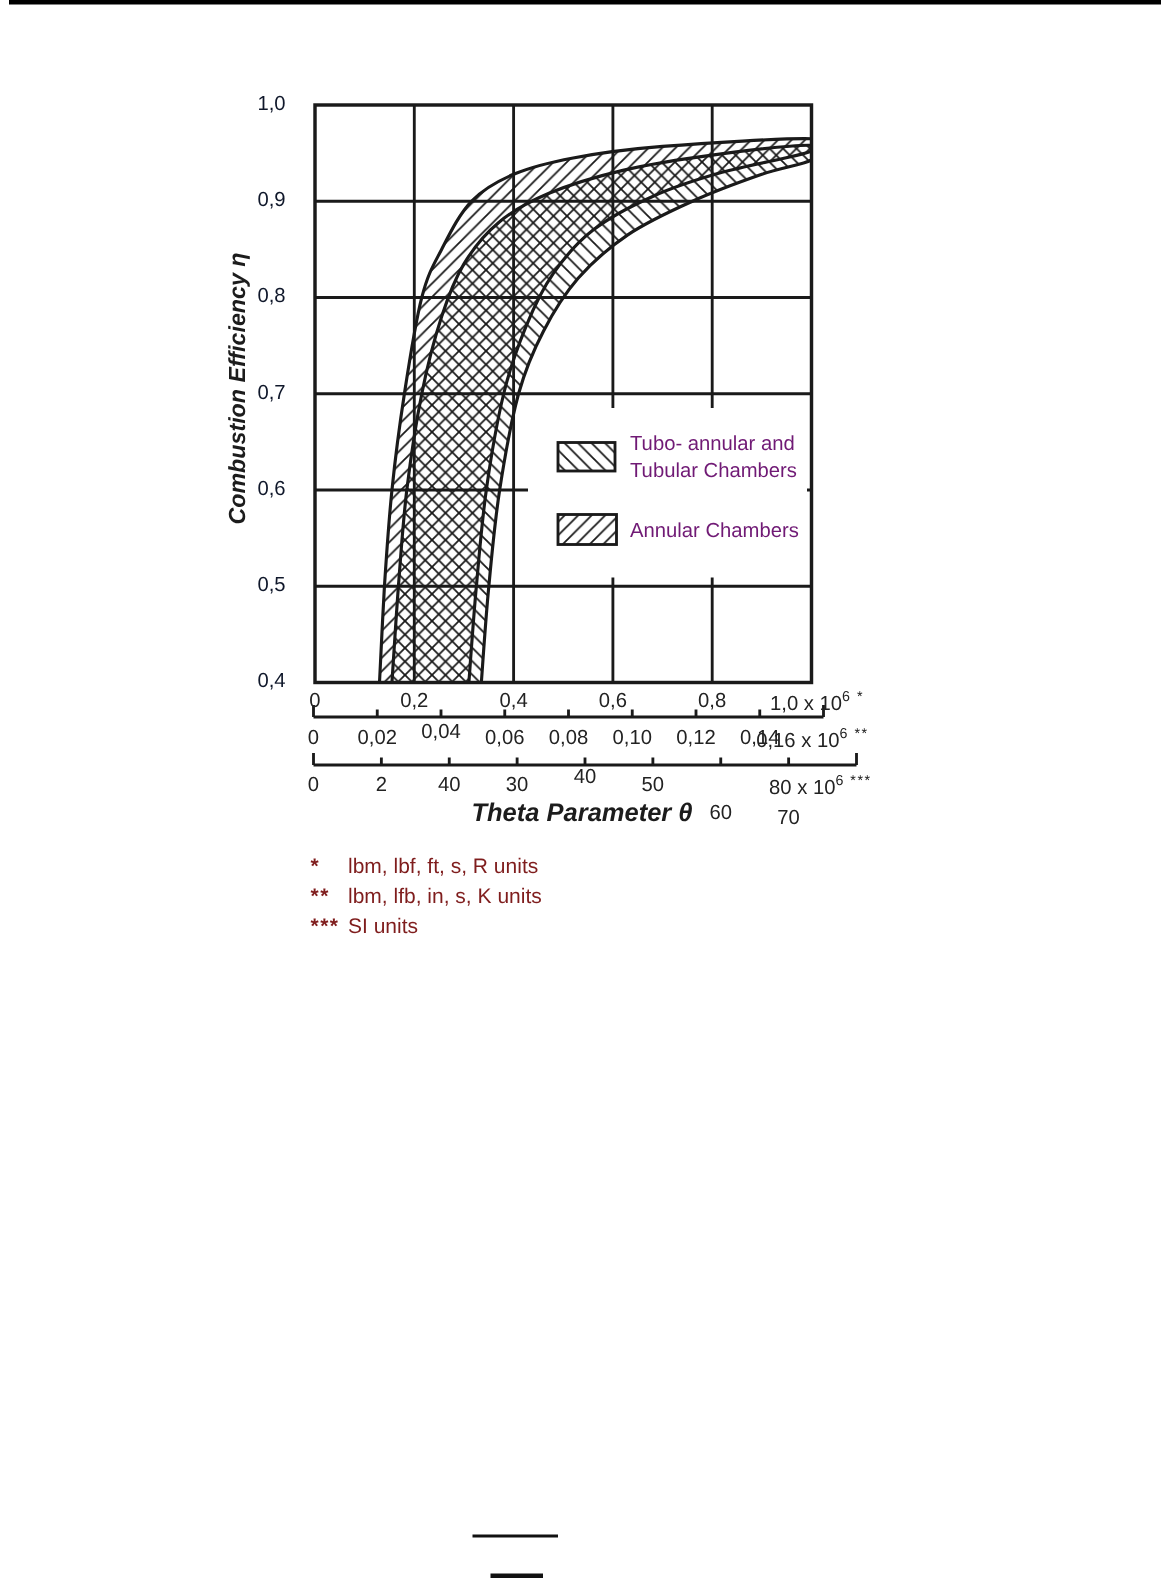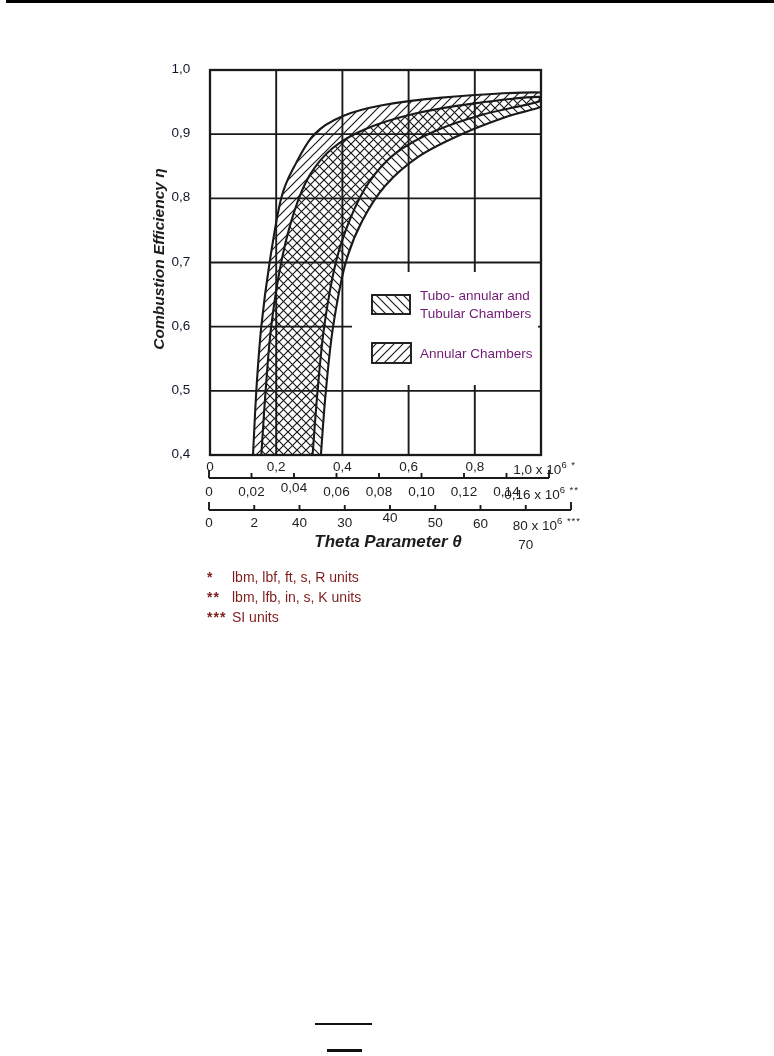--- a/index.html
+++ b/index.html
@@ -106,21 +106,21 @@
       <div class="tick" style="left: 421.5px; top: 484px;">0,10</div>
       <div class="tick" style="left: 464px; top: 484px;">0,12</div>
       <div class="tick" style="left: 506.5px; top: 484px;">0,14</div>
       <div class="tick right-anchor" style="right: 195px; top: 484px;">0,16 x 10<sup>6 **</sup></div>
       <div class="tick" style="left: 209px; top: 515px;">0</div>
       <div class="tick" style="left: 254.25px; top: 515px;">2</div>
       <div class="tick" style="left: 299.5px; top: 515px;">40</div>
       <div class="tick" style="left: 344.75px; top: 515px;">30</div>
       <div class="tick" style="left: 390px; top: 510px;">40</div>
       <div class="tick" style="left: 435.25px; top: 515px;">50</div>
-      <div class="tick" style="left: 480.5px; top: 516px;">60</div>
+      <div class="tick" style="left: 480.5px; top: 534px;">60</div>
       <div class="tick" style="left: 525.75px; top: 537px; text-align: right;">70</div>
       <div class="tick right-anchor" style="right: 193px; top: 515px;">80 x 10<sup>6 ***</sup></div>
     </div>
 
   <div class="y-title">Combustion Efficiency η</div>
 
   <div class="x-title">Theta Parameter θ</div>
 
   <div class="legend-label legend-label-1">
     <div>Tubo- annular and</div>

